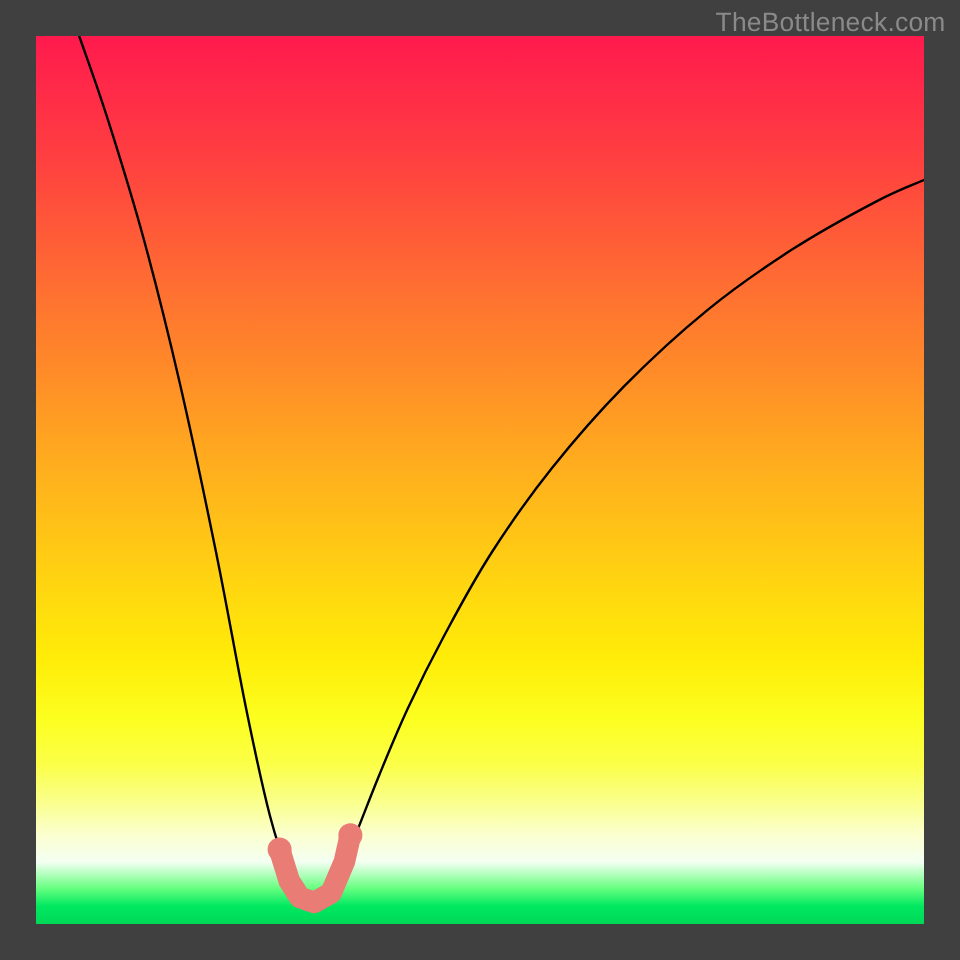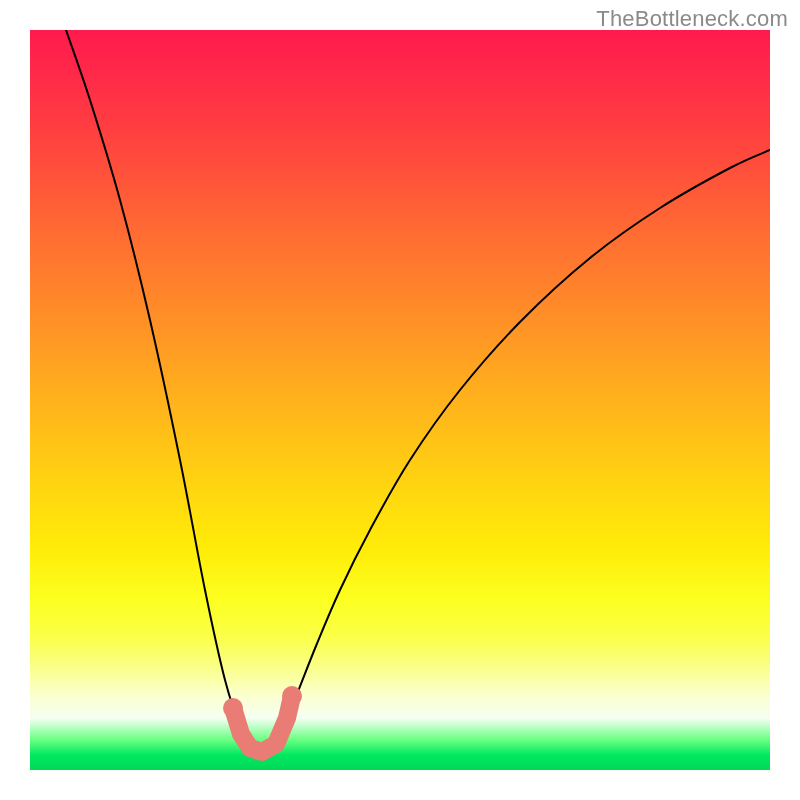--- a/index.html
+++ b/index.html
@@ -7,21 +7,21 @@
     padding: 0;
     width: 800px;
     height: 800px;
     background: #000;
     position: relative;
     font-family: Arial, Helvetica, sans-serif;
   }
   .frame {
     position: absolute;
     inset: 0;
-    background: #ffffff;
+    background: #404040;
     text-align: right;
   }
   .plot-area {
     position: absolute;
     left: 30px;
     top: 30px;
     width: 740px;
     height: 740px;
     overflow: hidden;
   }

